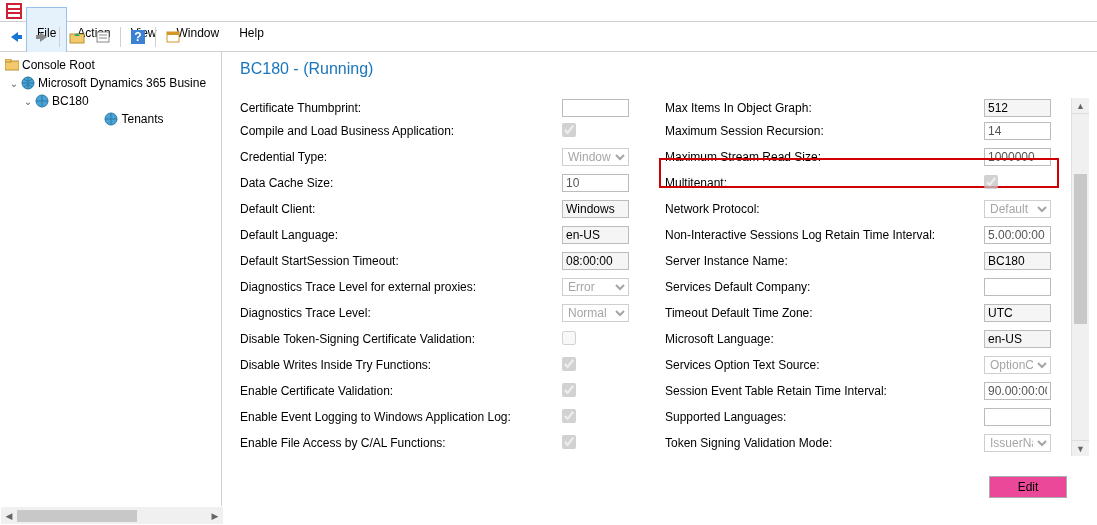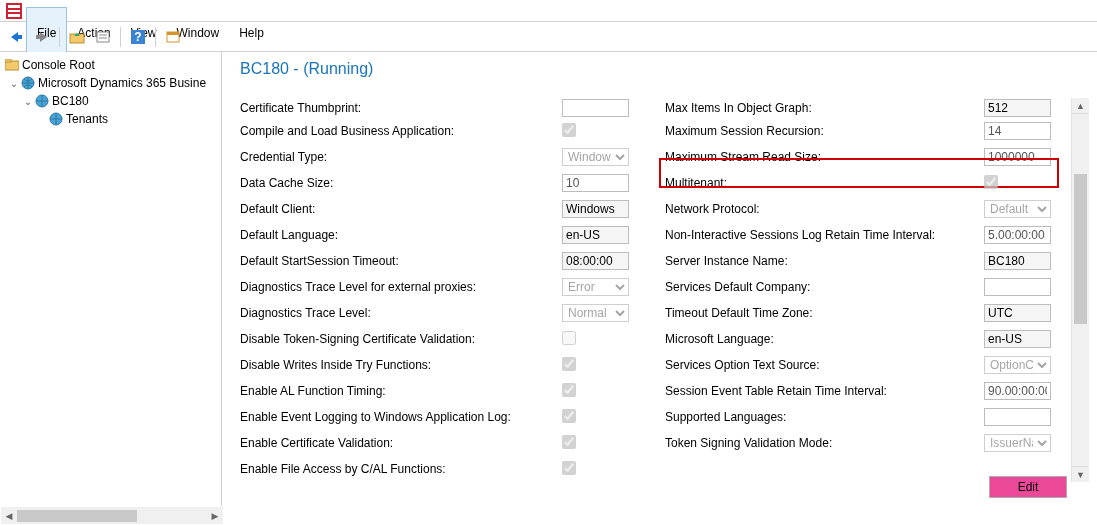--- a/index.html
+++ b/index.html
@@ -17,21 +17,21 @@
 .tb-sep { width: 1px; height: 20px; background: #d0d0d0; margin: 0 3px; }
 
 
 .split { display: flex; height: 454px; }
 .tree-pane { width: 222px; border-right: 1px solid #d0d0d0; padding: 4px 2px; overflow: hidden; background: #fff; }
 .tree-node { display: flex; align-items: center; height: 18px; padding-left: 2px; white-space: nowrap; }
 .tree-node .expander { width: 12px; text-align: center; color: #666; font-size: 10px; cursor: default; }
 .tree-node .icon { width: 16px; height: 16px; margin-right: 2px; display:inline-flex; align-items:center; justify-content:center; }
 .tree-node.depth-1 { padding-left: 6px; }
 .tree-node.depth-2 { padding-left: 20px; }
-.tree-node.depth-3 { padding-left: 46px; }
+.tree-node.depth-3 { padding-left: 46px; justify-content: center; }
 
 
 .detail-pane { flex: 1; position: relative; padding: 8px 8px 8px 18px; overflow: hidden; }
 .detail-title { font-size: 16px; color: #1a75bc; font-weight: 400; margin-bottom: 6px; }
 
 .scroll-wrap { display: flex; margin-top: 20px; }
 .settings-grid { flex: 1; display: flex; gap: 30px; }
 .col { display: flex; flex-direction: column; }
 .col1 { width: 395px; }
 .col2 { width: 392px; position: relative; }
@@ -217,29 +217,25 @@
           </div>
           <div class="row">
             <span class="label">Disable Token-Signing Certificate Validation:</span>
             <span class="control cb"><input type="checkbox" disabled="" style=""></span>
           </div>
           <div class="row">
             <span class="label">Disable Writes Inside Try Functions:</span>
             <span class="control cb"><input type="checkbox" disabled="" checked="" style=""></span>
           </div>
           <div class="row">
-            <span class="label">Enable AL Function Timing:</span>
+            <span class="label">Enable Certificate Validation:</span>
             <span class="control cb"><input type="checkbox" disabled="" checked="" style=""></span>
           </div>
           <div class="row">
             <span class="label">Enable Event Logging to Windows Application Log:</span>
-            <span class="control cb"><input type="checkbox" disabled="" checked="" style=""></span>
-          </div>
-          <div class="row">
-            <span class="label">Enable Certificate Validation:</span>
             <span class="control cb"><input type="checkbox" disabled="" checked="" style=""></span>
           </div>
           <div class="row">
             <span class="label">Enable File Access by C/AL Functions:</span>
             <span class="control cb"><input type="checkbox" disabled="" checked="" style=""></span>
           </div>
         </div>
 
         <div class="col col2">
           <div class="highlight-box"></div>

